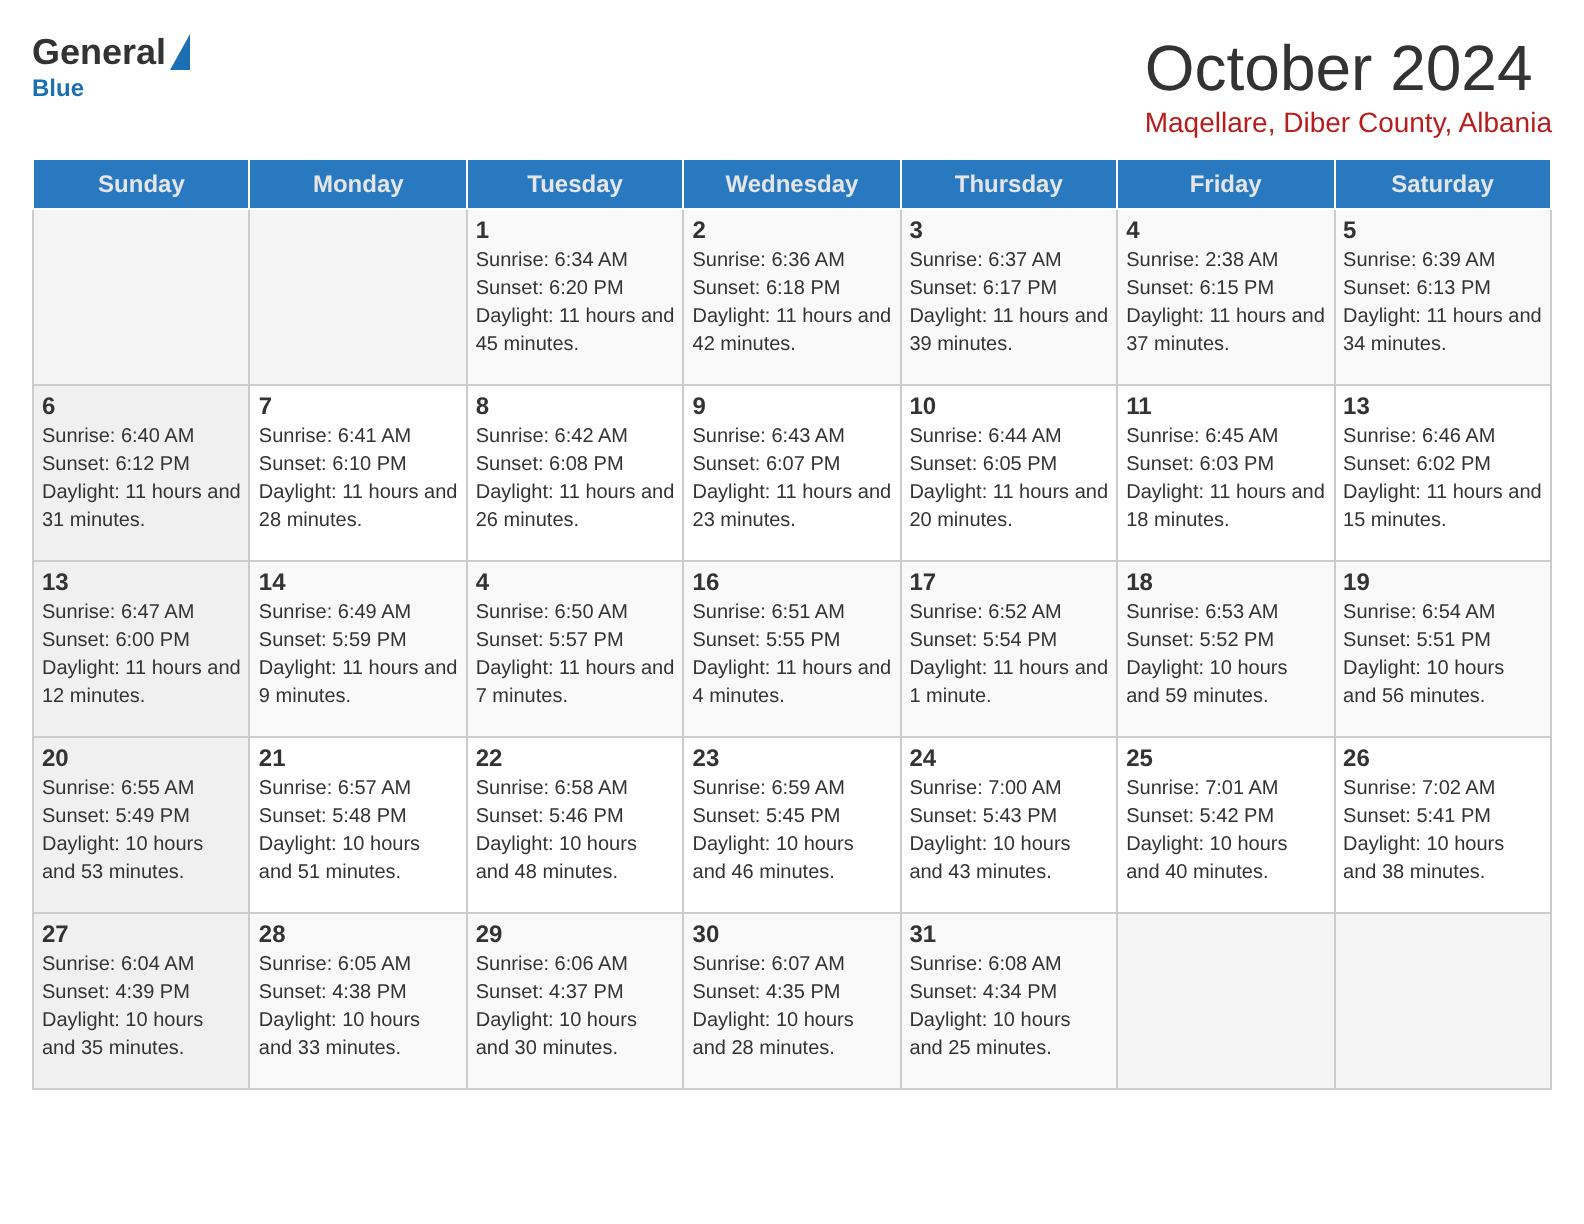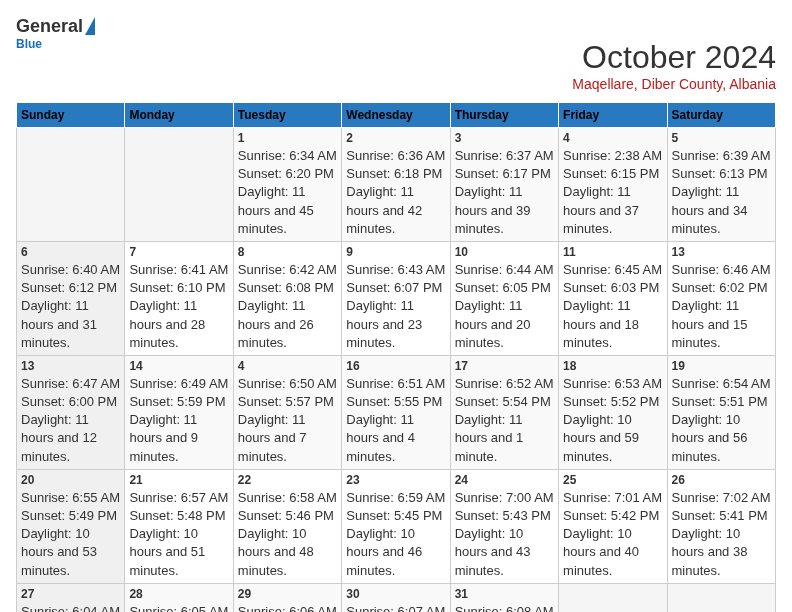--- a/index.html
+++ b/index.html
@@ -37,44 +37,43 @@
     }
     .logo-triangle {
       width: 0;
       height: 0;
       border-left: 10px solid transparent;
       border-bottom: 18px solid #1a6fb5;
       margin-left: 2px;
       margin-bottom: 2px;
     }
     .title-block {
-      text-align: right;
-      margin-top: 23px;
+      text-align: left;
     }
     .month-title {
       font-size: 32px;
       color: #333;
       font-weight: normal;
     }
     .subtitle {
       font-size: 14px;
       color: #b91c1c;
     }
     .calendar {
       width: 100%;
       border-collapse: collapse;
       table-layout: fixed;
     }
     .calendar thead tr th {
       background-color: #2979c0;
-      color: #000000;
+      color: #e5e5e5;
       font-size: 12px;
       font-weight: bold;
       padding: 5px 4px;
-      text-align: left;
+      text-align: center;
       border: 1px solid #fff;
     }
     .calendar tbody tr td {
       border: 1px solid #ccc;
       vertical-align: top;
       padding: 3px 4px;
       font-size: 10px;
       color: #333;
       min-height: 80px;
       height: 88px;
@@ -89,21 +88,21 @@
     .day-num {
       font-size: 12px;
       font-weight: bold;
       display: block;
       margin-bottom: 2px;
     }
     .empty {
       background: #f5f5f5 !important;
     }
     .day-info {
-      font-size: 13px;
+      font-size: 10px;
       line-height: 1.4;
       color: #333;
     }
   </style>
 </head>
 <body>
 
 <div class="header">
   <div class="logo">
     <div class="logo-text">

